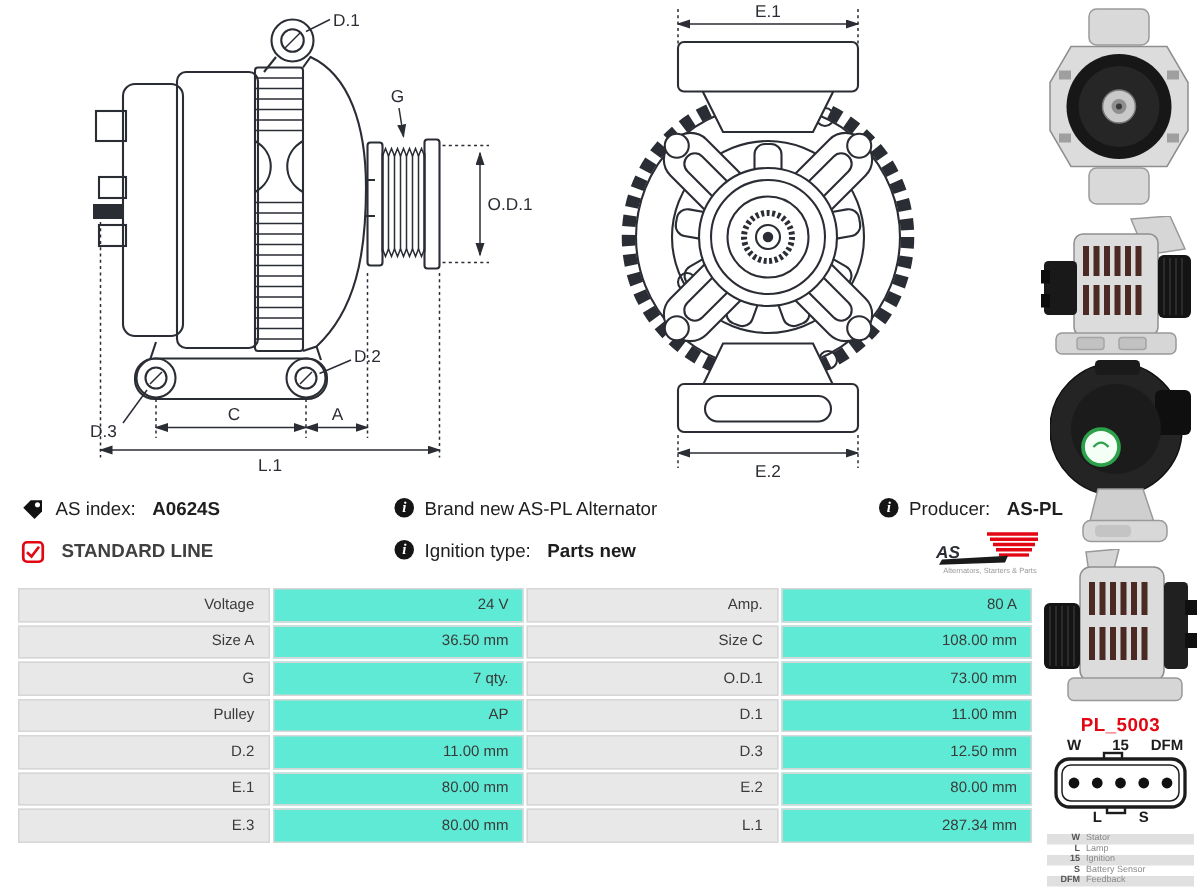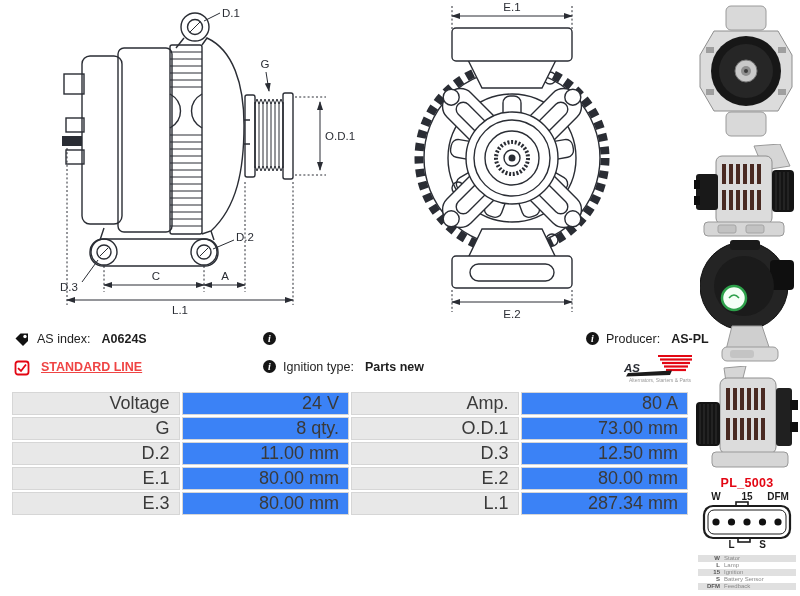--- a/index.html
+++ b/index.html
@@ -11,32 +11,32 @@
   .ln{fill:none;stroke:#2a2d34;stroke-width:1.4;}
   .wln{fill:#fff;stroke:#2a2d34;stroke-width:1.4;}
   .thin{fill:none;stroke:#2a2d34;stroke-width:1;}
   .dim{fill:none;stroke:#2a2d34;stroke-width:1;}
   .dot{fill:none;stroke:#2a2d34;stroke-width:1;stroke-dasharray:2 2.2;}
   .teeth{fill:none;stroke:#2a2d34;stroke-width:9;stroke-dasharray:7.5 5.5;}
   .spline{fill:none;stroke:#2a2d34;stroke-width:4;stroke-dasharray:2 1.7;}
   
   .inf{position:absolute;display:flex;align-items:flex-start;gap:7px;font-size:12.5px;color:#1e1e1e;white-space:nowrap;}
   .inf b{margin-left:4px;}
-  .red{color:#ef4444;text-decoration:underline;}
+  .red{color:#404040;}
   .i-ic{width:13px;height:13px;border-radius:50%;background:#151515;color:#fff;
         font:italic bold 10px "Liberation Serif",serif;display:inline-flex;
         align-items:center;justify-content:center;flex:0 0 13px;}
   .ic16{width:16px;height:16px;display:inline-flex;flex:0 0 16px;}
   
   .spec{position:absolute;left:10px;top:390px;width:680px;border-collapse:separate;
         border-spacing:2px;table-layout:fixed;}
-  .spec td{height:20.5px;font-size:18px;color:#3a3a3a;text-align:right;
+  .spec td{height:20.5px;font-size:10px;color:#3a3a3a;text-align:right;
         padding:0 9px 0 2px;border:1px solid #d6d6d6;overflow:hidden;}
   .spec td.lbl{background:#e8e8e8;}
-  .spec td.val{background:#3b82f6;}
+  .spec td.val{background:#5eead4;}
   
   .plugp{position:absolute;left:698px;top:476px;width:98px;text-align:center;}
   .plug-name{color:#e30613;font-weight:bold;font-size:12.5px;letter-spacing:.3px;}
   .plug-svg text{font-size:10px;font-weight:bold;fill:#1c1c1c;}
   .leg{margin-top:3px;text-align:left;font-size:6px;line-height:7px;}
   .leg-row{display:flex;height:7px;}
   .leg-row.g{background:#e0e0e0;}
   .leg-pin{width:22px;text-align:right;padding-right:4px;font-weight:bold;color:#555;}
   .leg-desc{color:#8a8a8a;}
   .logo-sub{font-size:5px;fill:#9a9a9a;}
@@ -278,20 +278,21 @@
       <svg viewBox="0 0 16 16" width="16" height="16">
         <rect x="1.5" y="1.5" width="13" height="13" rx="2.5" fill="none" stroke="#e30613" stroke-width="1.8"></rect>
         <path d="M4,8.2 L7,11 L12,4.5" fill="none" stroke="#e30613" stroke-width="1.8"></path>
       </svg>
     </span>
     <b class="red">STANDARD LINE</b>
   </div>
 
   <div class="inf" style="left:263px;top:332px">
     <span class="i-ic">i</span>
+    <span>Brand new AS-PL Alternator</span>
   </div>
 
   <div class="inf" style="left:263px;top:360px">
     <span class="i-ic">i</span>
     <span>Ignition type:</span>
     <b>Parts new</b>
   </div>
 
   <div class="inf" style="left:586px;top:332px">
     <span class="i-ic">i</span>
@@ -320,24 +321,36 @@
         <col style="width:25%">
       </colgroup>
     <tbody>
       <tr>
         <td class="lbl">Voltage</td>
         <td class="val">24 V</td>
         <td class="lbl">Amp.</td>
         <td class="val">80 A</td>
       </tr>
       <tr>
+        <td class="lbl">Size A</td>
+        <td class="val">36.50 mm</td>
+        <td class="lbl">Size C</td>
+        <td class="val">108.00 mm</td>
+      </tr>
+      <tr>
         <td class="lbl">G</td>
-        <td class="val">8 qty.</td>
+        <td class="val">7 qty.</td>
         <td class="lbl">O.D.1</td>
         <td class="val">73.00 mm</td>
+      </tr>
+      <tr>
+        <td class="lbl">Pulley</td>
+        <td class="val">AP</td>
+        <td class="lbl">D.1</td>
+        <td class="val">11.00 mm</td>
       </tr>
       <tr>
         <td class="lbl">D.2</td>
         <td class="val">11.00 mm</td>
         <td class="lbl">D.3</td>
         <td class="val">12.50 mm</td>
       </tr>
       <tr>
         <td class="lbl">E.1</td>
         <td class="val">80.00 mm</td>

